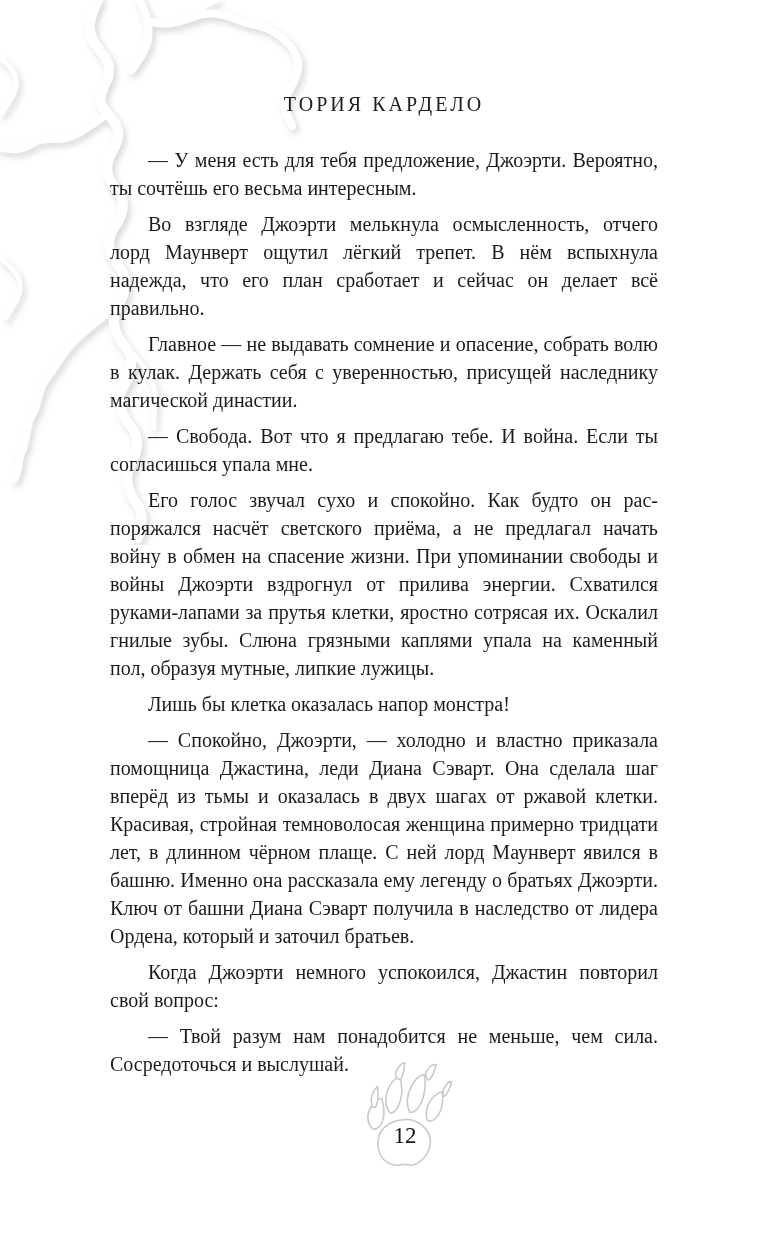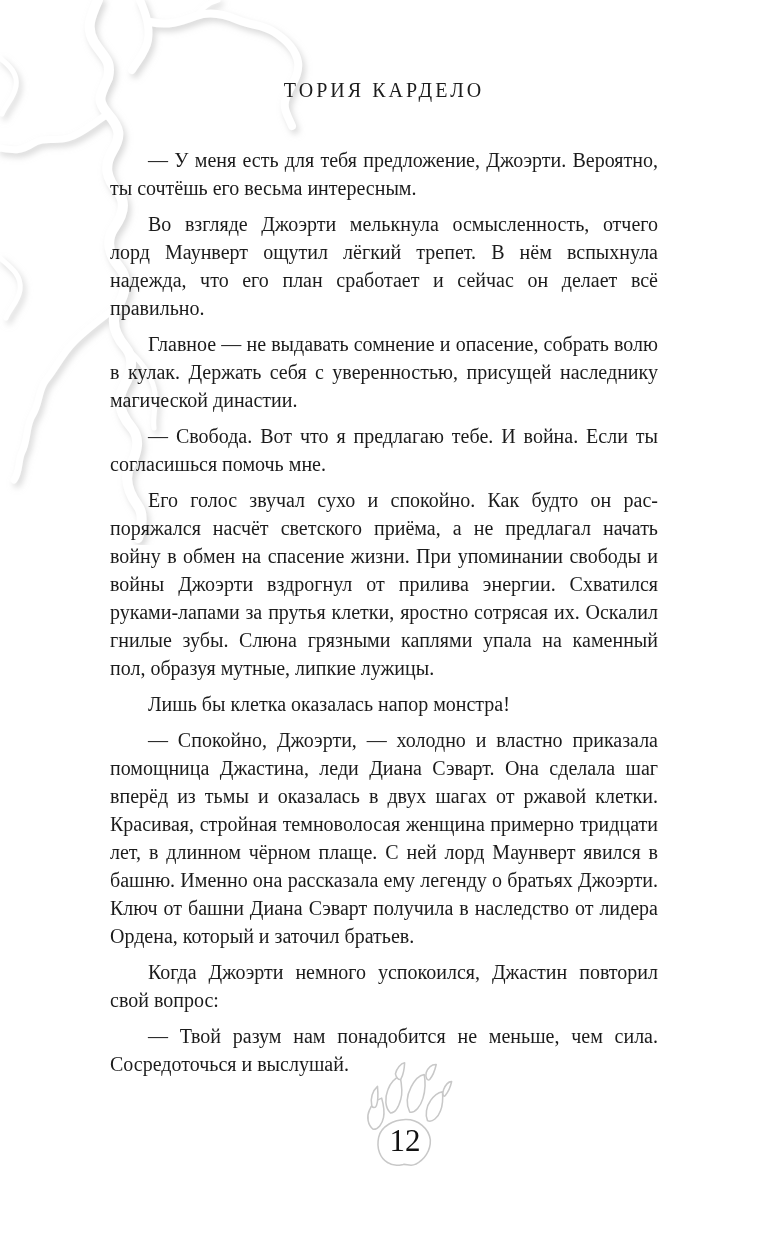--- a/index.html
+++ b/index.html
@@ -17,21 +17,21 @@
   .watermark {
     position: absolute;
     top: 0;
     left: 0;
     pointer-events: none;
   }
 
   
   .running-header {
     position: absolute;
-    top: 79px;
+    top: 93px;
     left: 102px;
     width: 564px;
     margin: 0;
     text-align: center;
     font-size: 20px;
     font-weight: 400;
     letter-spacing: 3px;
     color: #1c1c1c;
     white-space: nowrap;
   }
@@ -60,21 +60,21 @@
     width: 96px;
     height: 122px;
   }
   .paw { display: block; }
   .page-number {
     position: absolute;
     left: 0;
     top: 61px;
     width: 100%;
     text-align: center;
-    font-size: 31px;
+    font-size: 23px;
     color: #111111;
   }
 </style>
 </head>
 <body>
 
 <div>
 
   <svg class="watermark" width="420" height="545" viewBox="0 0 420 545" aria-hidden="true">
     <defs>
@@ -94,21 +94,21 @@
       <path stroke-width="5" d="M126,348 C140,360 150,372 154,388 C158,402 152,414 154,428"></path>
     </g>
   </svg>
 
   <h1 class="running-header">ТОРИЯ КАРДЕЛО</h1>
 
   <main class="text-block">
     <p class="para">— У меня есть для тебя предложение, Джоэрти. Ве­роятно, ты сочтёшь его весьма интересным.</p>
     <p class="para">Во взгляде Джоэрти мелькнула осмысленность, отчего лорд Маунверт ощутил лёгкий трепет. В нём вспыхнула надежда, что его план сработает и сейчас он делает всё правильно.</p>
     <p class="para italic">Главное — не выдавать сомнение и опасение, собрать волю в кулак. Держать себя с уверенностью, присущей наследнику магической династии.</p>
-    <p class="para">— Свобода. Вот что я предлагаю тебе. И война. Если ты согласишься помочь мне.</p>
+    <p class="para">— Свобода. Вот что я предлагаю тебе. И война. Если ты согласишься упала мне.</p>
     <p class="para">Его голос звучал сухо и спокойно. Как будто он рас­поряжался насчёт светского приёма, а не предлагал начать войну в обмен на спасение жизни. При упоми­нании свободы и войны Джоэрти вздрогнул от прилива энергии. Схватился руками-лапами за прутья клетки, яростно сотрясая их. Оскалил гнилые зубы. Слюна грязными каплями упала на каменный пол, образуя мутные, липкие лужицы.</p>
     <p class="para italic">Лишь бы клетка оказалась напор монстра!</p>
     <p class="para">— Спокойно, Джоэрти, — холодно и властно при­казала помощница Джастина, леди Диана Сэварт. Она сделала шаг вперёд из тьмы и оказалась в двух шагах от ржавой клетки. Красивая, стройная темноволосая женщина примерно тридцати лет, в длинном чёрном плаще. С ней лорд Маунверт явился в башню. Именно она рассказала ему легенду о братьях Джоэрти. Ключ от башни Диана Сэварт получила в наследство от ли­дера Ордена, который и заточил братьев.</p>
     <p class="para">Когда Джоэрти немного успокоился, Джастин по­вторил свой вопрос:</p>
     <p class="para">— Твой разум нам понадобится не меньше, чем сила. Сосредоточься и выслушай.</p>
   </main>
 
   <footer class="footer">
     <svg class="paw" width="96" height="115" viewBox="0 0 100 120" aria-hidden="true">
       <g transform="rotate(3 50 70)" fill="#ffffff" stroke="#c8c8c8" stroke-width="1.6" stroke-linejoin="round">

